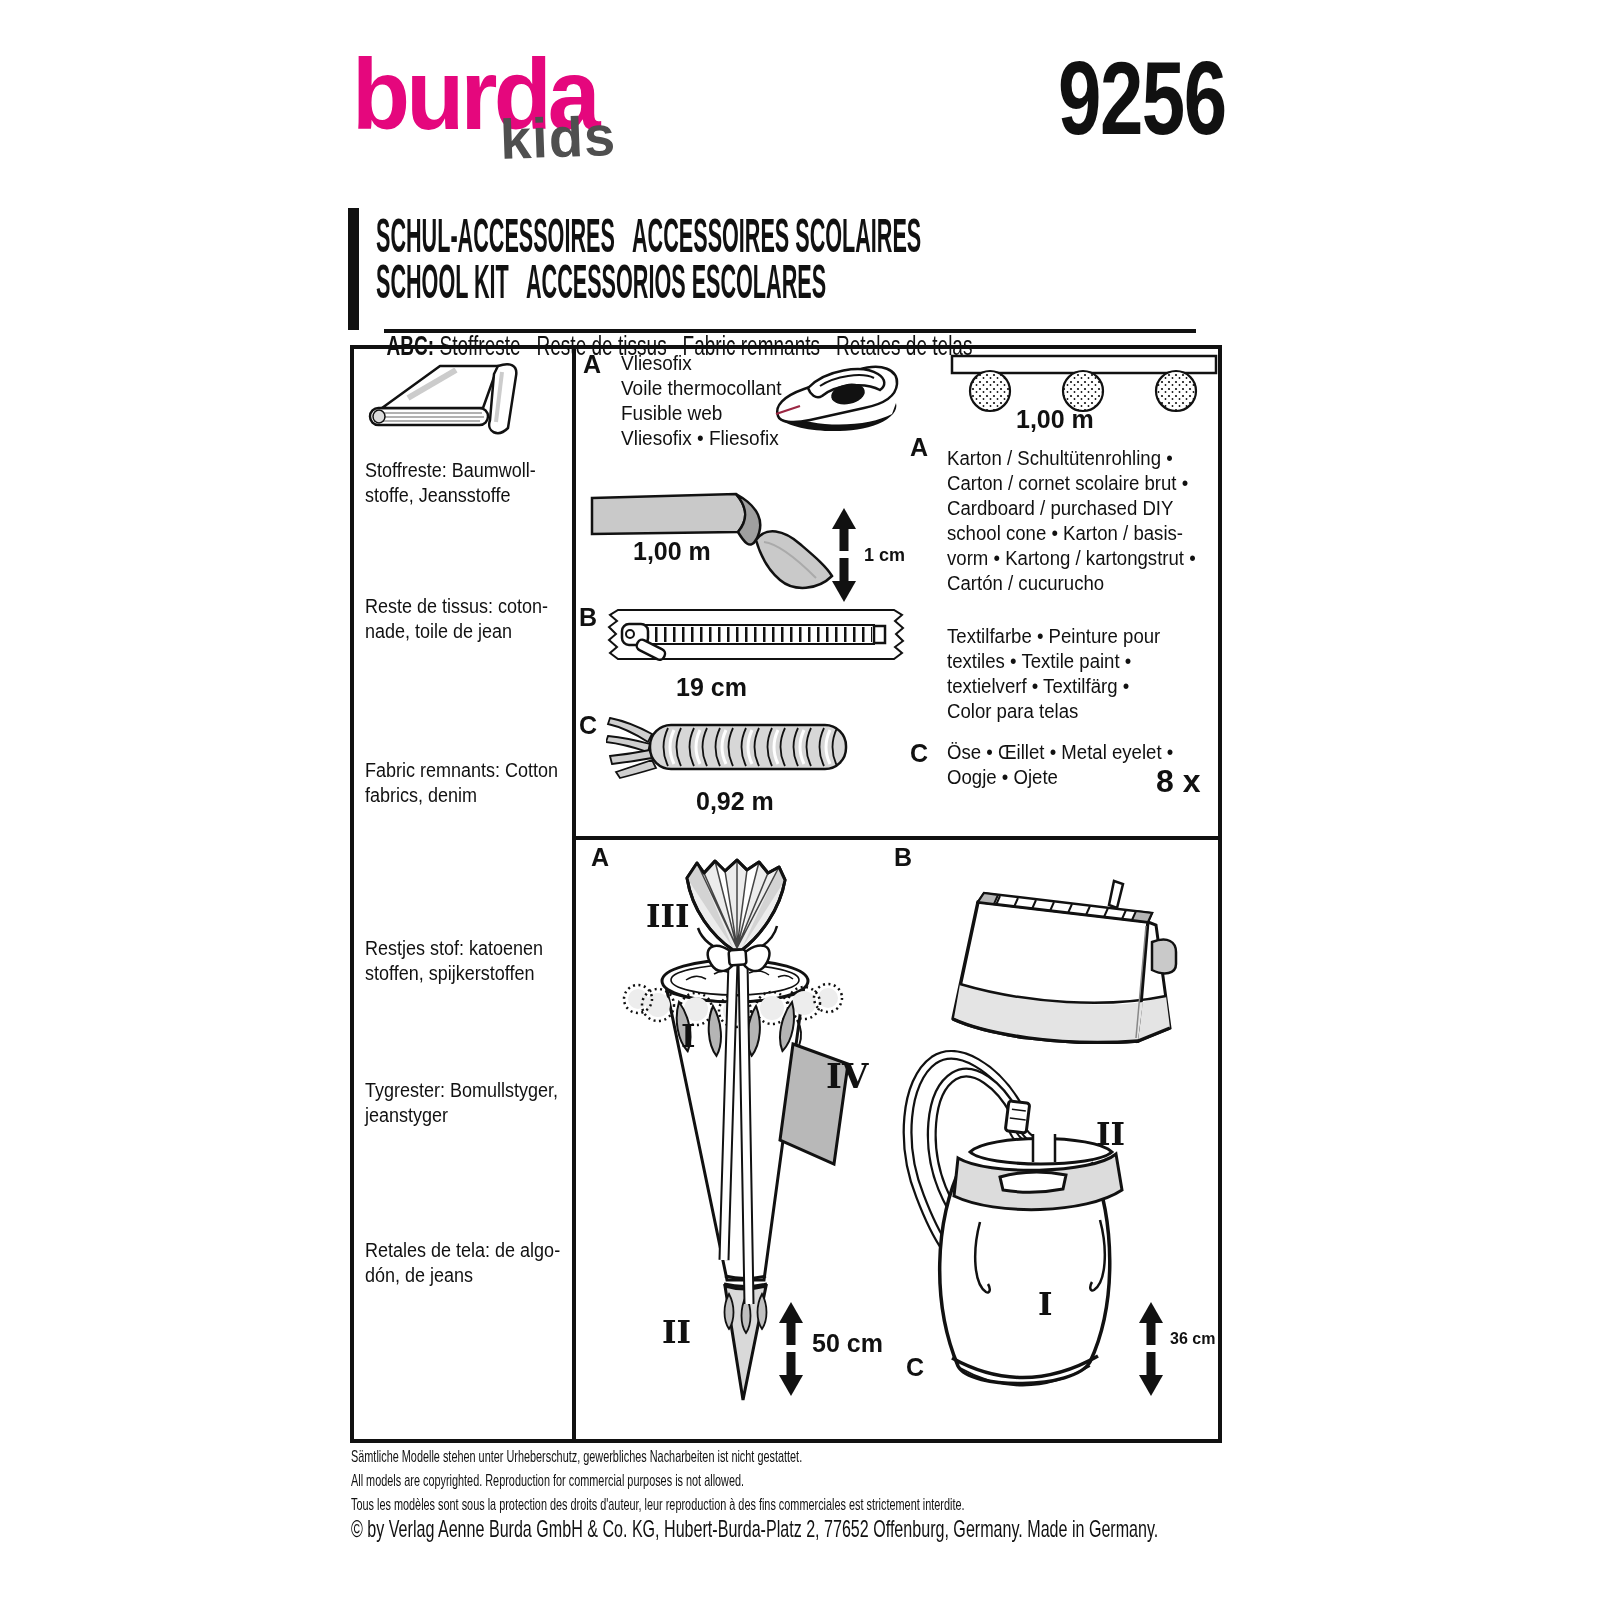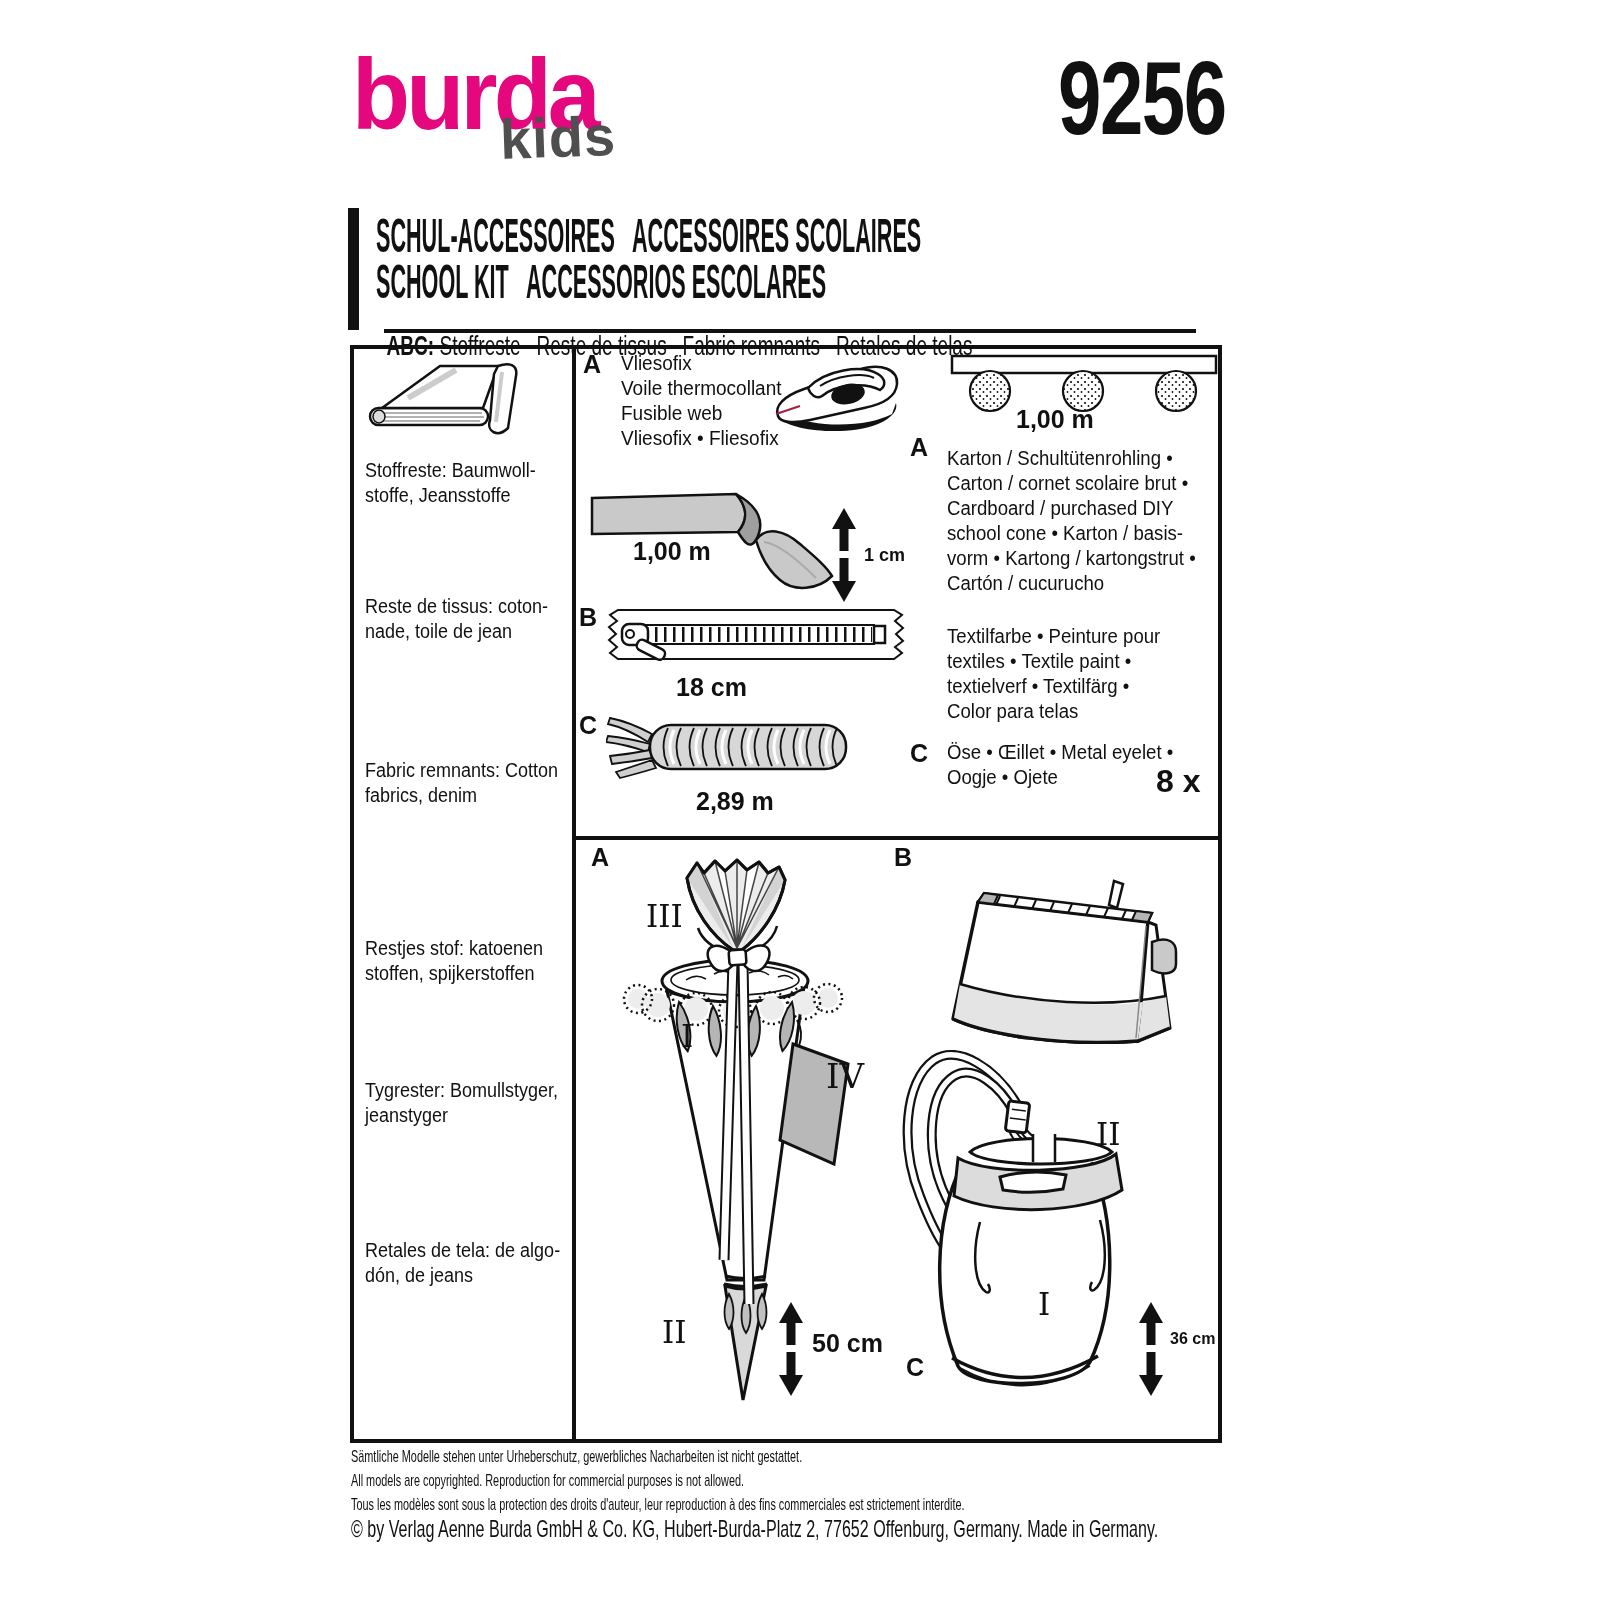--- a/index.html
+++ b/index.html
@@ -2,21 +2,21 @@
 <html><head>
 <meta charset="utf-8">
 <style>
   html,body{margin:0;padding:0}
   body{width:1600px;height:1600px;position:relative;background:#fff;
        font-family:"Liberation Sans",sans-serif;color:#111;overflow:hidden}
   .abs{position:absolute}
   .t{position:absolute;white-space:pre;line-height:1.08;color:#111}
   .ml{white-space:pre-line;line-height:25px}
   .b{font-weight:bold}
-  .serif{font-family:"DejaVu Serif","Liberation Serif",serif;font-weight:normal}
+  .serif{font-family:"DejaVu Serif","Liberation Serif",serif;font-weight:bold}
   .bar{position:absolute;background:#111}
   svg{position:absolute;display:block}
 </style>
 </head>
 <body>
 
 <div class="t" style="left:352px;top:40px;font-size:100px;font-weight:bold;color:#e5077d;letter-spacing:-4px;transform:scaleX(.95);transform-origin:0 0">burda</div>
 <div class="t" style="left:499px;top:110px;font-size:56px;font-weight:bold;color:#4f4f4f;letter-spacing:1px;transform:rotate(-2deg);transform-origin:0 0">kids</div>
 <div class="t" style="left:1005px;top:42px;width:212px;text-align:right;font-size:104px;font-weight:bold;letter-spacing:-2px;transform:scaleX(.75);transform-origin:100% 0">9256</div>
 
@@ -87,33 +87,33 @@
 <div class="t b" style="left:579px;top:604px;font-size:25px">B</div>
 <svg style="left:602px;top:600px" width="308" height="70" viewBox="0 0 308 70">
   <path d="M16,10 L292,10 L300,15 L293,21 L301,28 L294,34 L301,41 L293,47 L300,53 L292,59 L16,59 L8,53 L15,47 L7,40 L14,34 L7,27 L15,21 L8,15 Z" fill="#fff" stroke="#111" stroke-width="2"></path>
   <rect x="40" y="25" width="232" height="19" fill="#fff" stroke="#111" stroke-width="2"></rect>
   <path d="M44,34.5 L270,34.5" stroke="#111" stroke-width="15" stroke-dasharray="2.5,6.5" fill="none"></path>
   <rect x="20" y="24" width="26" height="21" rx="7" fill="#fff" stroke="#111" stroke-width="2.5"></rect>
   <circle cx="28" cy="34" r="4" fill="#fff" stroke="#111" stroke-width="2"></circle>
   <rect x="38" y="38" width="30" height="11" rx="5" transform="rotate(27 38 38)" fill="#fff" stroke="#111" stroke-width="2.5"></rect>
   <rect x="272" y="26" width="11" height="17" fill="#fff" stroke="#111" stroke-width="2.5"></rect>
 </svg>
-<div class="t b" style="left:676px;top:674px;font-size:25px">18 cm</div>
+<div class="t b" style="left:676px;top:674px;font-size:25px">19 cm</div>
 
 <div class="t b" style="left:579px;top:712px;font-size:25px">C</div>
 <svg style="left:606px;top:710px" width="246" height="74" viewBox="0 0 246 74">
   <path d="M4,8 Q24,12 46,24 L42,32 Q20,18 2,14 Z" fill="#cfcfcf" stroke="#111" stroke-width="1.8"></path>
   <path d="M2,26 Q22,28 44,34 L42,42 Q18,34 0,32 Z" fill="#cfcfcf" stroke="#111" stroke-width="1.8"></path>
   <path d="M4,46 Q24,44 44,40 L46,48 Q24,52 6,54 Z" fill="#cfcfcf" stroke="#111" stroke-width="1.8"></path>
   <path d="M10,62 Q28,56 46,50 L50,58 Q30,64 14,68 Z" fill="#cfcfcf" stroke="#111" stroke-width="1.8"></path>
   <rect x="44" y="15" width="196" height="44" rx="21" fill="#d7d7d7" stroke="#111" stroke-width="2.5"></rect>
   <path d="M62,18 Q53,37 62,56 M75,18 Q66,37 75,56 M88,18 Q79,37 88,56 M101,18 Q92,37 101,56 M114,18 Q105,37 114,56 M127,18 Q118,37 127,56 M140,18 Q131,37 140,56 M153,18 Q144,37 153,56 M166,18 Q157,37 166,56 M179,18 Q170,37 179,56 M192,18 Q183,37 192,56 M205,18 Q196,37 205,56 M218,18 Q209,37 218,56 M231,18 Q222,37 231,56" stroke="#111" stroke-width="1.8" fill="none"></path>
   <path d="M68,20 Q60,37 68,54 M94,20 Q86,37 94,54 M120,20 Q112,37 120,54 M146,20 Q138,37 146,54 M172,20 Q164,37 172,54 M198,20 Q190,37 198,54 M224,20 Q216,37 224,54" stroke="#fff" stroke-width="3" fill="none"></path>
 </svg>
-<div class="t b" style="left:696px;top:788px;font-size:25px">2,89 m</div>
+<div class="t b" style="left:696px;top:788px;font-size:25px">0,92 m</div>
 
 <svg style="left:950px;top:352px" width="268" height="64" viewBox="0 0 268 64">
   <defs>
     <pattern id="dotp" width="7" height="7" patternUnits="userSpaceOnUse">
       <rect width="7" height="7" fill="#fff"></rect>
       <circle cx="2" cy="2" r="1.1" fill="#111"></circle>
         <circle cx="5.5" cy="5" r="0.9" fill="#111"></circle>
     </pattern>
   </defs>
   <rect x="2" y="4" width="264" height="17" fill="#fff" stroke="#111" stroke-width="2.5"></rect>

